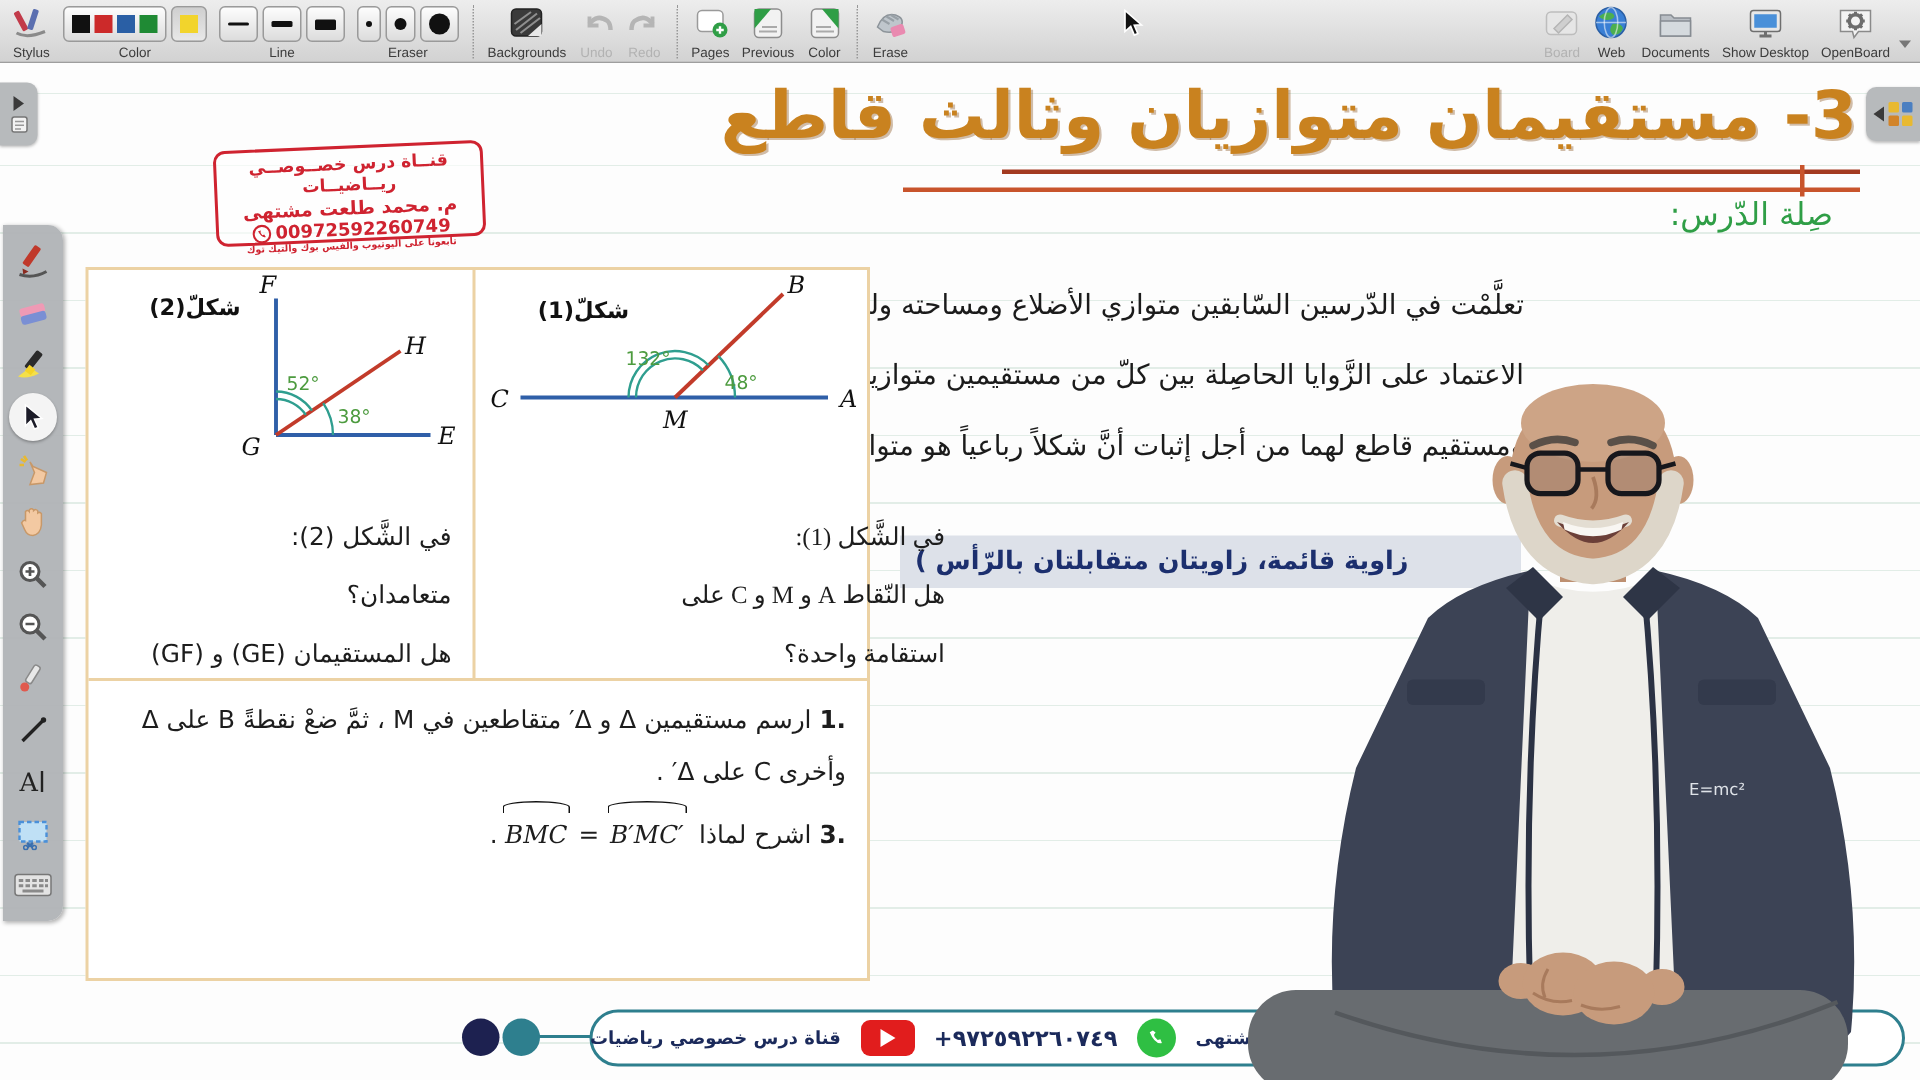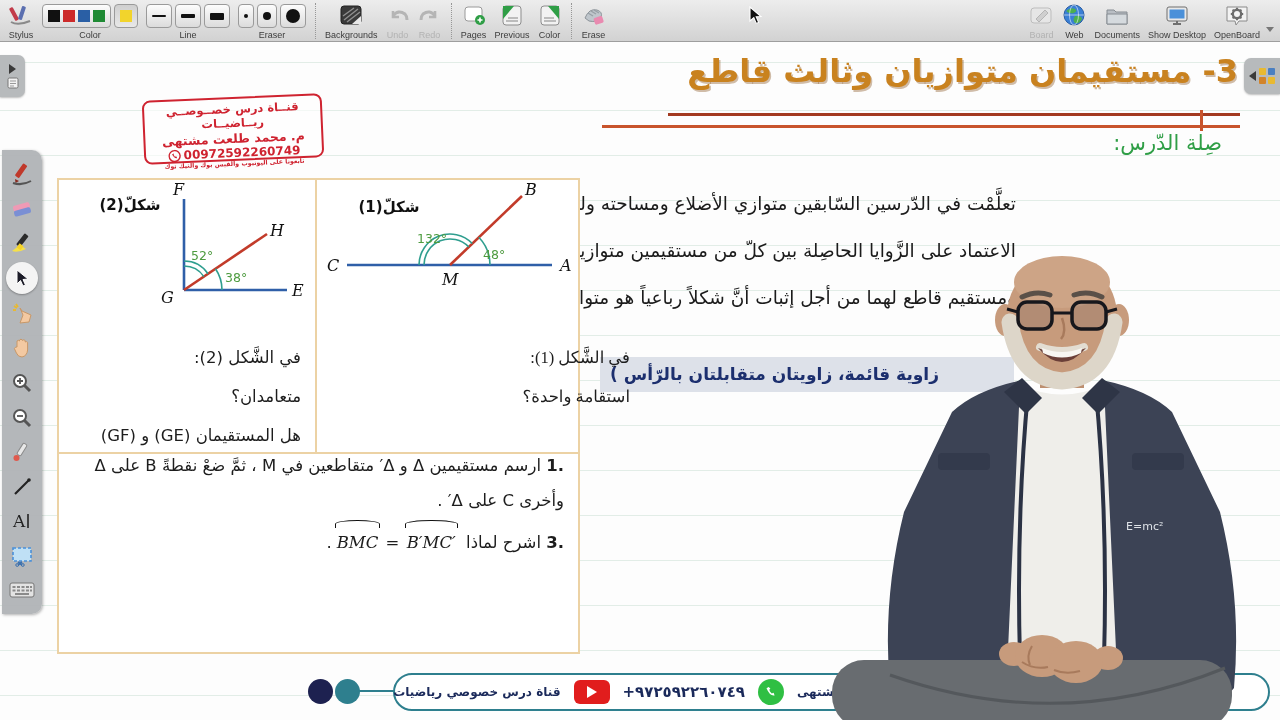--- a/index.html
+++ b/index.html
@@ -53,21 +53,21 @@
   .stamp{position:absolute;left:143px;top:55px;width:180px;height:64px;
     border:2px solid #cf2330;border-radius:8px;transform:rotate(-2.5deg);
     color:#cf2330;text-align:center;padding:3px 4px;box-sizing:border-box;background:rgba(255,255,255,.6);}
   .stamp .s1{font-size:11.5px;font-weight:bold;}
   .stamp .s2{font-size:12.5px;font-weight:bold;margin-top:1px;}
   .stamp .s3{font-size:12px;font-weight:bold;display:flex;align-items:center;justify-content:center;gap:3px;}
   .stamp .s4{font-size:7px;font-weight:bold;transform:scale(.9);}
 
   
   .title{position:absolute;right:42px;top:52px;direction:rtl;color:#c9821f;
-    font-size:32px;font-weight:bold;text-shadow:1.5px 1.5px 0 rgba(122,66,10,.35);white-space:nowrap;}
+    font-size:44px;font-weight:bold;text-shadow:1.5px 1.5px 0 rgba(122,66,10,.35);white-space:nowrap;}
   .rule-a{position:absolute;left:668px;top:113px;width:572px;height:3px;background:#a33a20;}
   .rule-b{position:absolute;left:602px;top:125px;width:638px;height:3px;background:#c8542c;}
   .rule-tick{position:absolute;left:1200px;top:110px;width:3px;height:21px;background:#c8542c;}
   .section-label{position:absolute;right:58px;top:131px;direction:rtl;color:#2f9e46;
     font-size:21px;font-weight:normal;}
 
   
   .intro{position:absolute;left:600px;top:180px;width:416px;direction:rtl;}
   .intro .jline{font-size:18.5px;color:#1b1b1b;height:47px;line-height:47px;
     text-align:justify;text-align-last:justify;white-space:nowrap;}
@@ -80,21 +80,21 @@
     border:2px solid #ecd2a4;background:#fff;box-sizing:border-box;}
   .ws-vsep{position:absolute;left:256px;top:0;width:2px;height:272px;background:#ecd2a4;}
   .ws-hsep{position:absolute;left:0;top:272px;width:100%;height:2px;background:#ecd2a4;}
   .figcell{position:absolute;top:0;height:152px;}
   .fig2cell{left:0;width:256px;}
   .fig1cell{left:258px;width:261px;}
   .qblock{position:absolute;top:158px;height:112px;direction:rtl;font-size:16.5px;color:#1d1d1d;
     padding:0 14px;box-sizing:border-box;line-height:39px;}
   .q1{left:273px;width:312px;font-family:Liberation Serif, serif;}
   .q2{left:0;width:256px;}
-  .tasks{position:absolute;left:0;top:264px;width:519px;direction:rtl;
+  .tasks{position:absolute;left:0;top:278px;width:519px;direction:rtl;
     padding:4px 14px;box-sizing:border-box;font-size:16.5px;color:#1d1d1d;line-height:35px;}
   .task{margin-bottom:7px;}
   .tnum{font-weight:bold;unicode-bidi:isolate;direction:ltr;}
   .formula{direction:ltr;unicode-bidi:isolate;font-family:"DejaVu Serif",serif;font-style:italic;padding:0 3px;}
   .arch{position:relative;display:inline-block;padding:0 2px;}
   .arch::before{content:"";position:absolute;left:0;right:0;top:-5px;height:7px;
     border:solid #111;border-width:1.5px 1.5px 0 1.5px;border-radius:50% 50% 0 0;}
   svg text.pt{font-family:"DejaVu Serif",serif;font-style:italic;font-size:16px;fill:#111;}
   svg text.ang{font-family:"DejaVu Sans",sans-serif;font-size:12.5px;fill:#4d9b3f;}
   svg text.figlab{font-family:"DejaVu Sans",sans-serif;font-size:15px;font-weight:bold;fill:#111;direction:rtl;}
@@ -412,20 +412,21 @@
           <text class="pt" x="243" y="91">A</text>
           <text class="pt" x="208" y="15">B</text>
           <text class="pt" x="125" y="105">M</text>
           <text class="ang" x="100" y="63">132°</text>
           <text class="ang" x="166" y="79">48°</text>
         </svg>
       </div>
 
       <div class="qblock q1">
         <div>في الشَّكل (1):</div>
+        <div>هل النّقاط A و M و C على</div>
         <div>استقامة واحدة؟</div>
       </div>
 
       <div class="qblock q2">
         <div>في الشَّكل (2):</div>
         <div>متعامدان؟</div>
         <div>هل المستقيمان (GE) و (GF)</div>
       </div>
 
       <div class="tasks">

